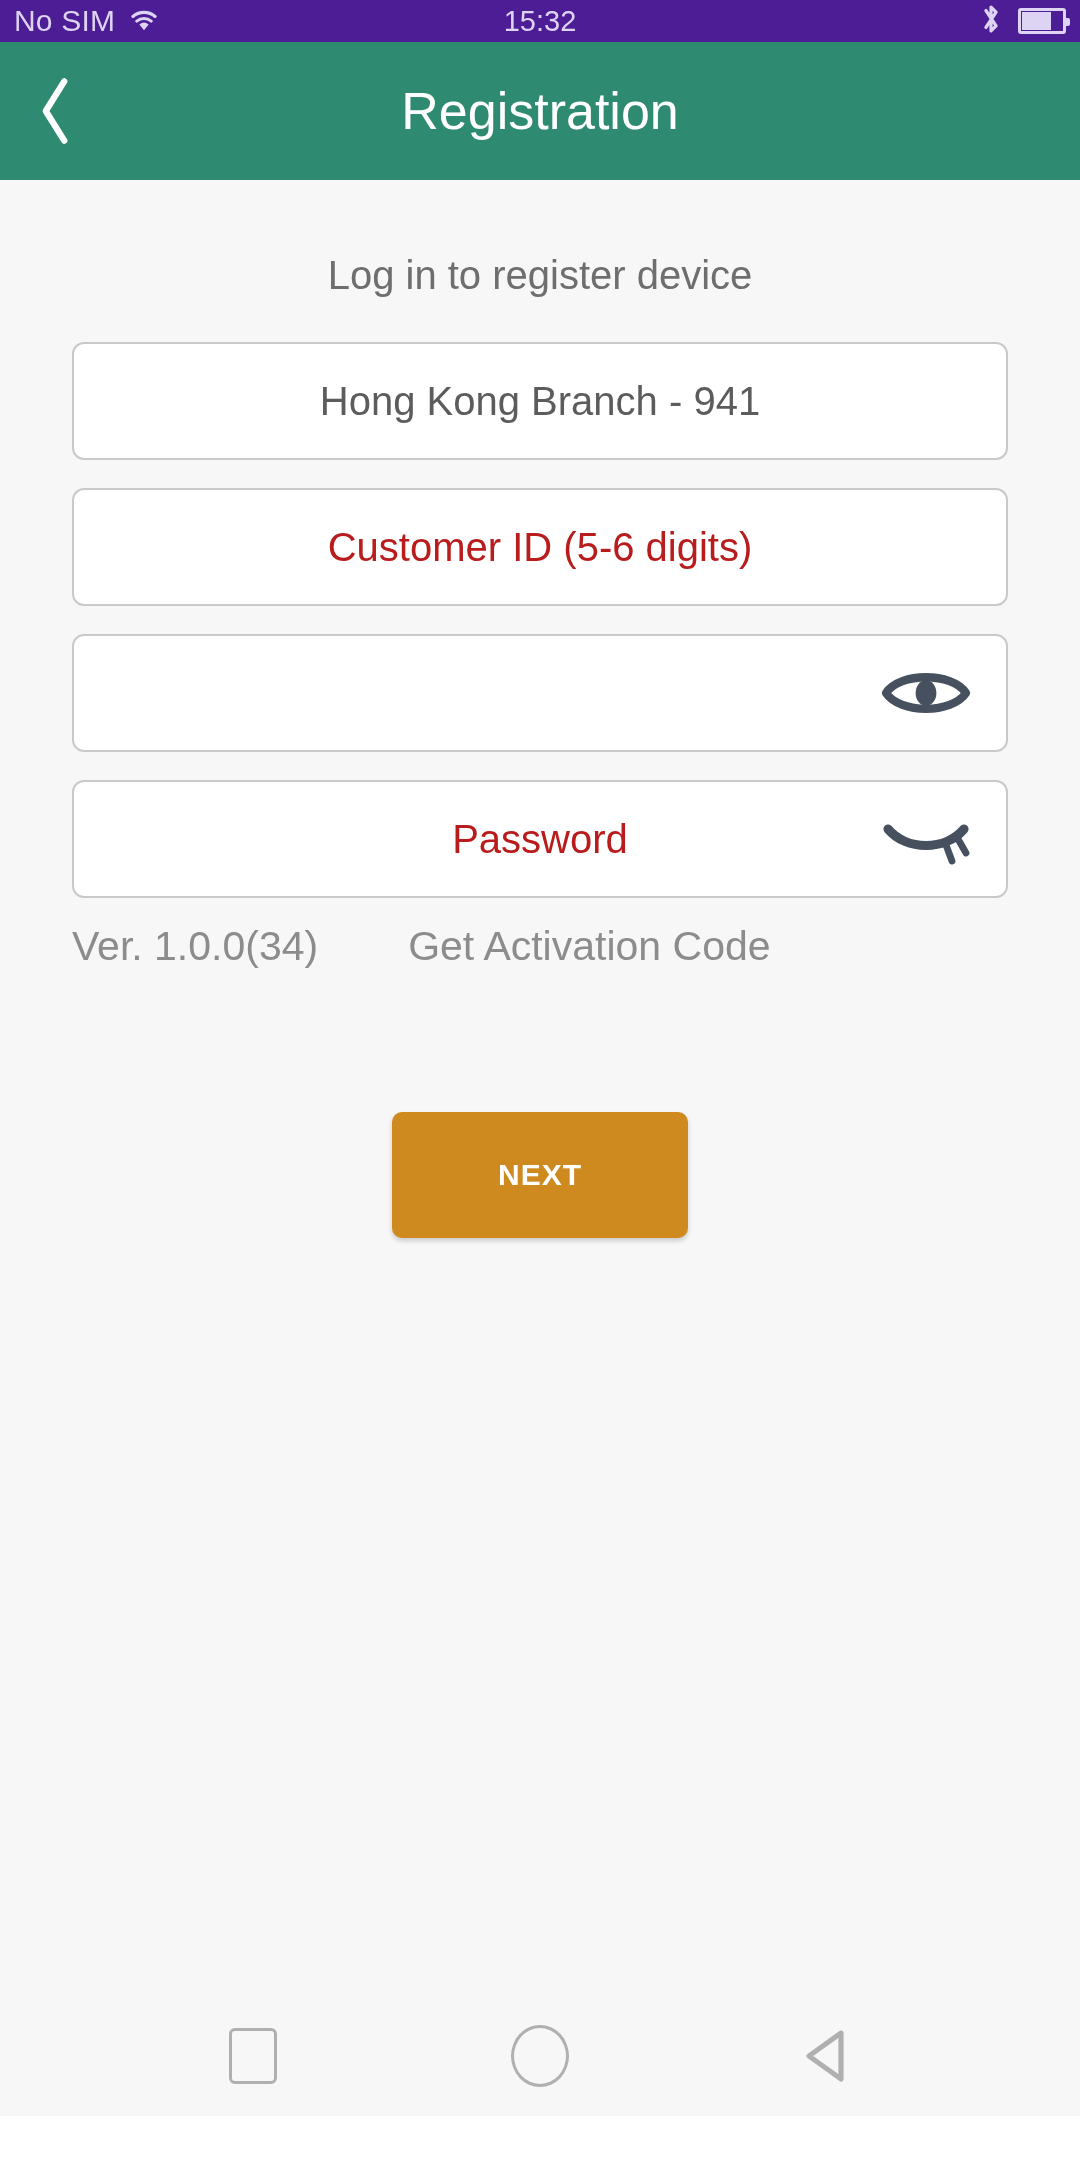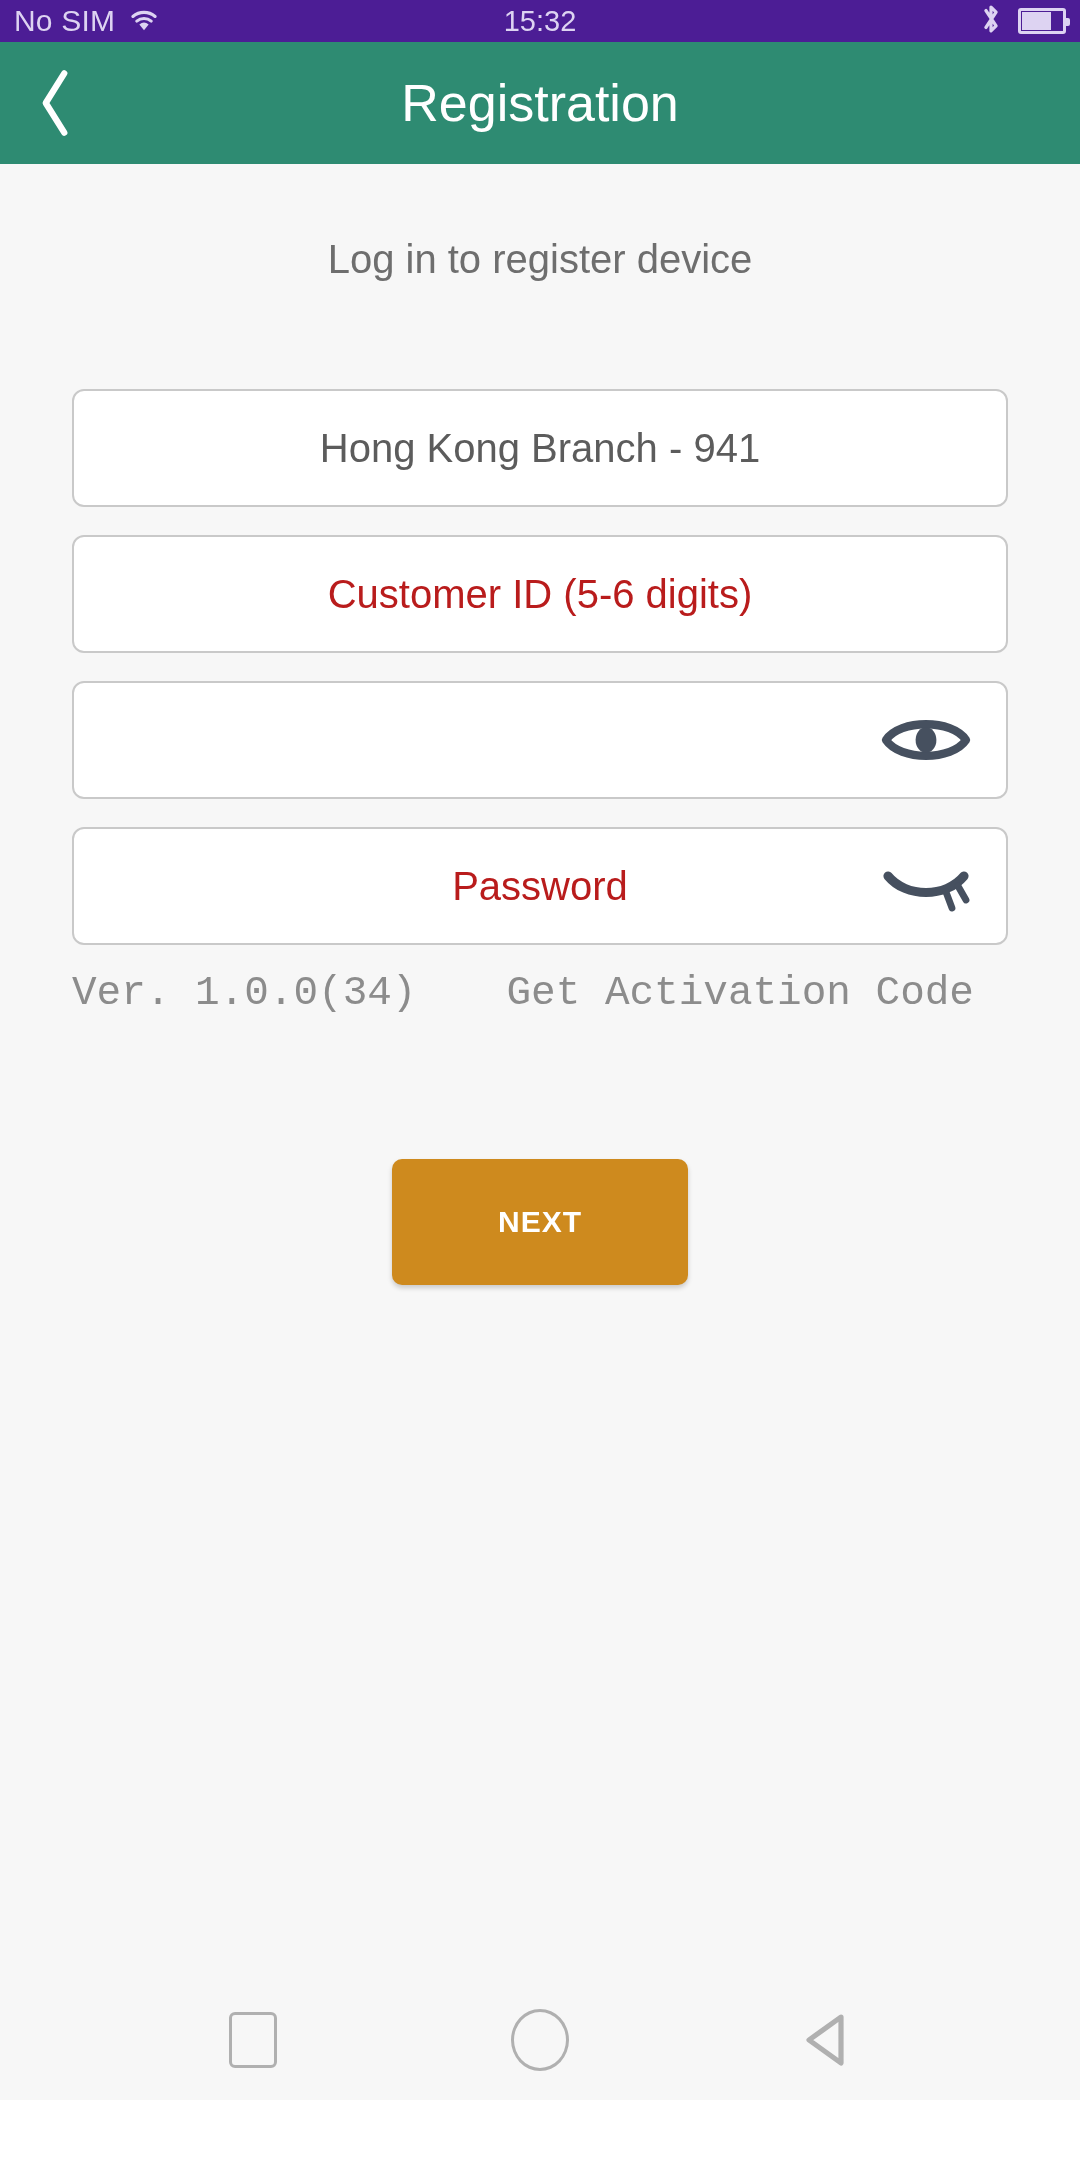--- a/index.html
+++ b/index.html
@@ -75,21 +75,21 @@
     position: absolute;
     left: 1px;
     top: 1px;
     bottom: 1px;
     width: 68%;
     background: #DDD3F2;
   }
 
   
   .app-bar {
-    height: 122px;
+    height: 138px;
     background: #2E8B72;
     display: flex;
     align-items: center;
     position: relative;
   }
   .back-btn {
     width: 110px;
     height: 122px;
     display: flex;
     align-items: center;
@@ -116,21 +116,21 @@
   }
   .page-heading {
     text-align: center;
     color: #6E6E6E;
     font-size: 40px;
     padding-top: 75px;
     line-height: 1;
   }
 
   .fields {
-    margin-top: 110px;
+    margin-top: 47px;
     padding: 0 72px;
   }
   .field {
     height: 118px;
     background: #FFFFFF;
     border: 2px solid #C9C9C9;
     border-radius: 12px;
     margin-bottom: 28px;
     display: flex;
     align-items: center;
@@ -157,21 +157,20 @@
     cursor: pointer;
   }
 
   
   .meta-row {
     margin-top: 18px;
     padding: 0 72px;
     display: flex;
     align-items: center;
     gap: 90px;
-    font-family: Liberation Mono, monospace;
   }
   .meta-text {
     color: #8C8C8C;
     font-size: 41px;
     line-height: 1;
   }
 
   
   .next-wrap {
     margin-top: 145px;

